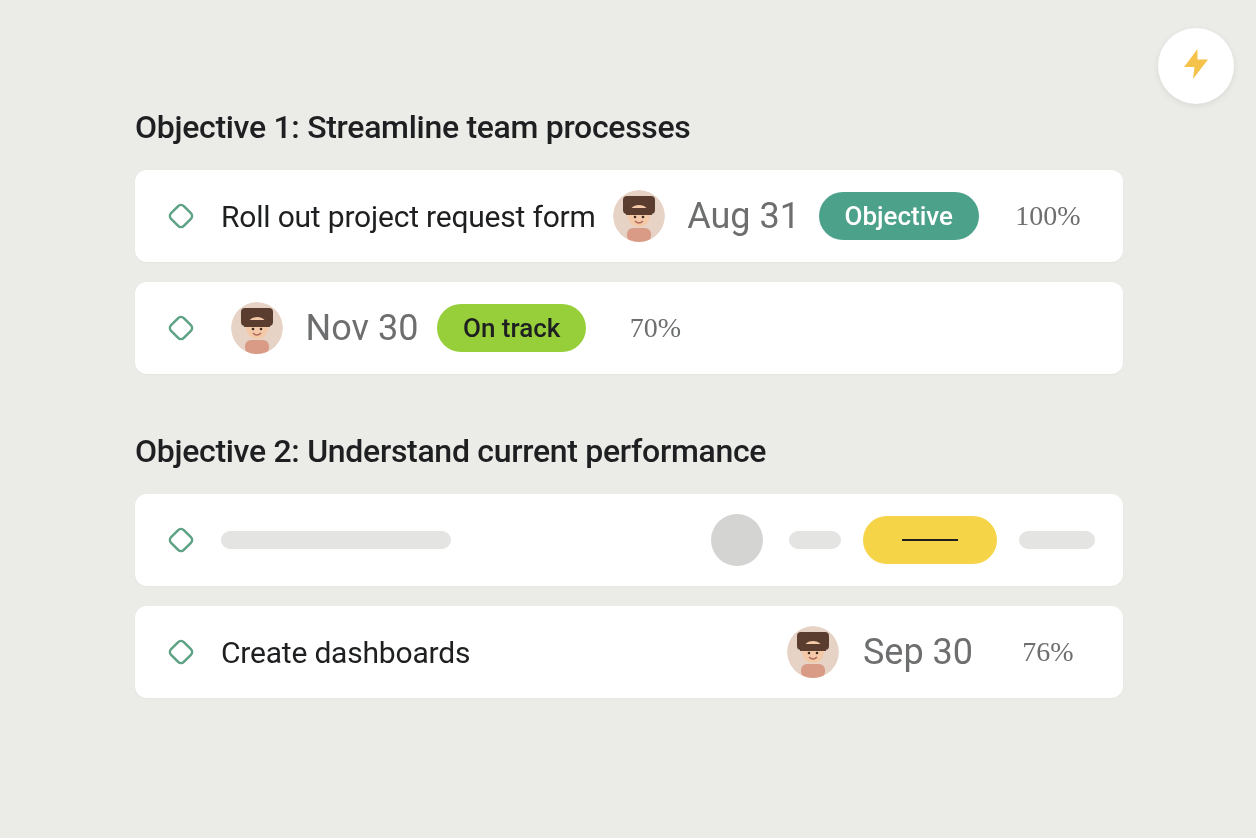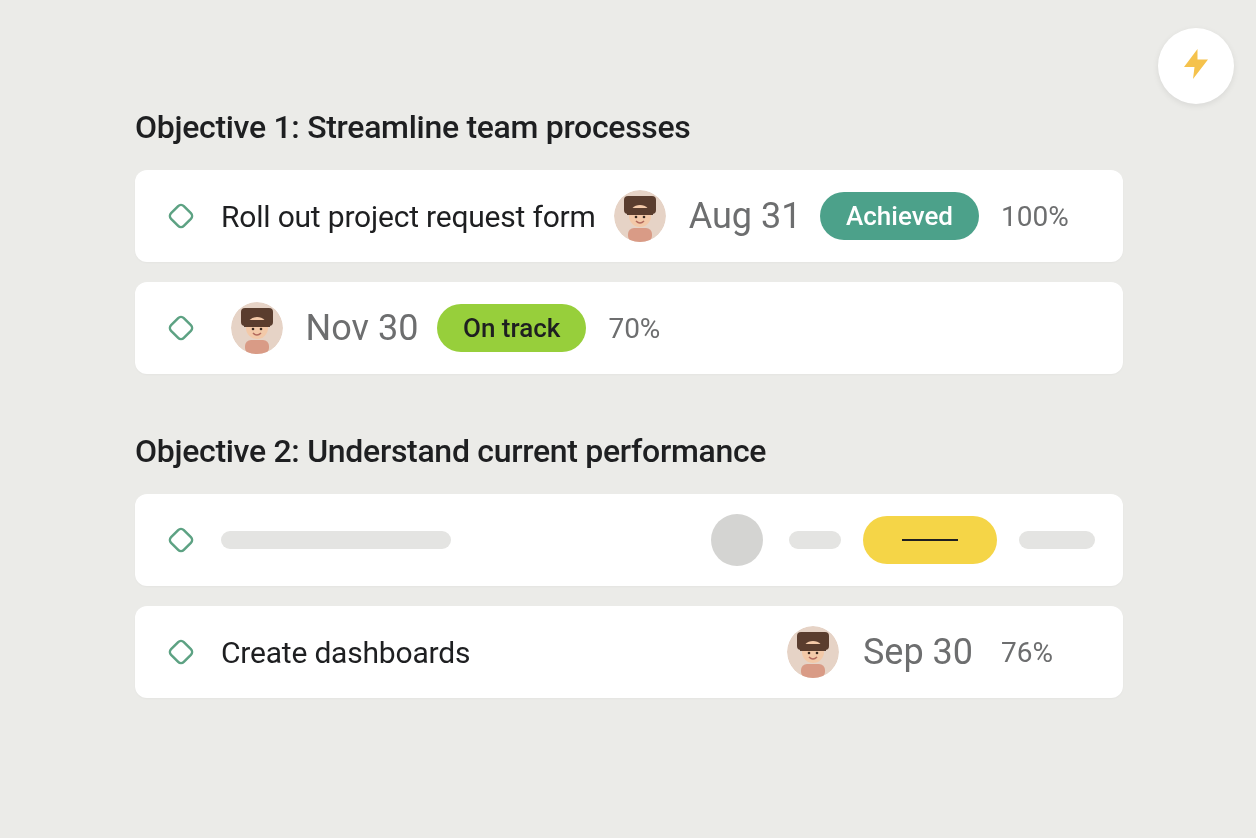--- a/index.html
+++ b/index.html
@@ -86,24 +86,25 @@
       padding:0 26px;
       margin-left:14px;
       min-width:148px;
     }
     .badge.achieved{ background:#4ca18a; color:#fff; }
     .badge.ontrack { background:#97cf3b; color:#1e1f21; }
     .badge.atrisk  { background:#f06a6a; color:#fff; }
     .pct{
       flex:0 0 auto;
       width:94px;
-      text-align:left;
+      text-align:center;
       font-size:28px;
       color:#6d6e6f;
       margin-left:22px;
+      font-family:Liberation Serif, serif;
     }
     
     .ph-title{
       flex:1 1 auto;
     }
     .ph-bar{
       height:18px;
       border-radius:10px;
       background:#e4e4e2;
     }
@@ -169,21 +170,21 @@
             <rect x="10" y="6" width="32" height="18" rx="4" fill="#5a3d2e"></rect>
             <circle cx="26" cy="26" r="11" fill="#f3c9a8"></circle>
             <rect x="13" y="18" width="26" height="7" fill="#5a3d2e"></rect>
             <circle cx="22" cy="27" r="1.3" fill="#3a2a20"></circle>
             <circle cx="30" cy="27" r="1.3" fill="#3a2a20"></circle>
             <path d="M22 31 Q26 35 30 31" stroke="#b36b5e" stroke-width="1.5" fill="none"></path>
             <rect x="14" y="38" width="24" height="14" rx="6" fill="#d99b86"></rect>
           </svg>
       </div>
       <div class="date">Aug 31</div>
-      <div class="badge achieved">Achieved</div>
+      <div class="badge achieved">Objective</div>
       <div class="pct">100%</div>
     </div>
 
     <div class="card">
       <span class="diamond">
         <svg viewBox="0 0 36 36">
             <rect x="9" y="9" width="18" height="18" rx="4" transform="rotate(45 18 18)" fill="none" stroke="#5da283" stroke-width="2.5"></rect>
           </svg>
       </span>
       <div class="avatar">

